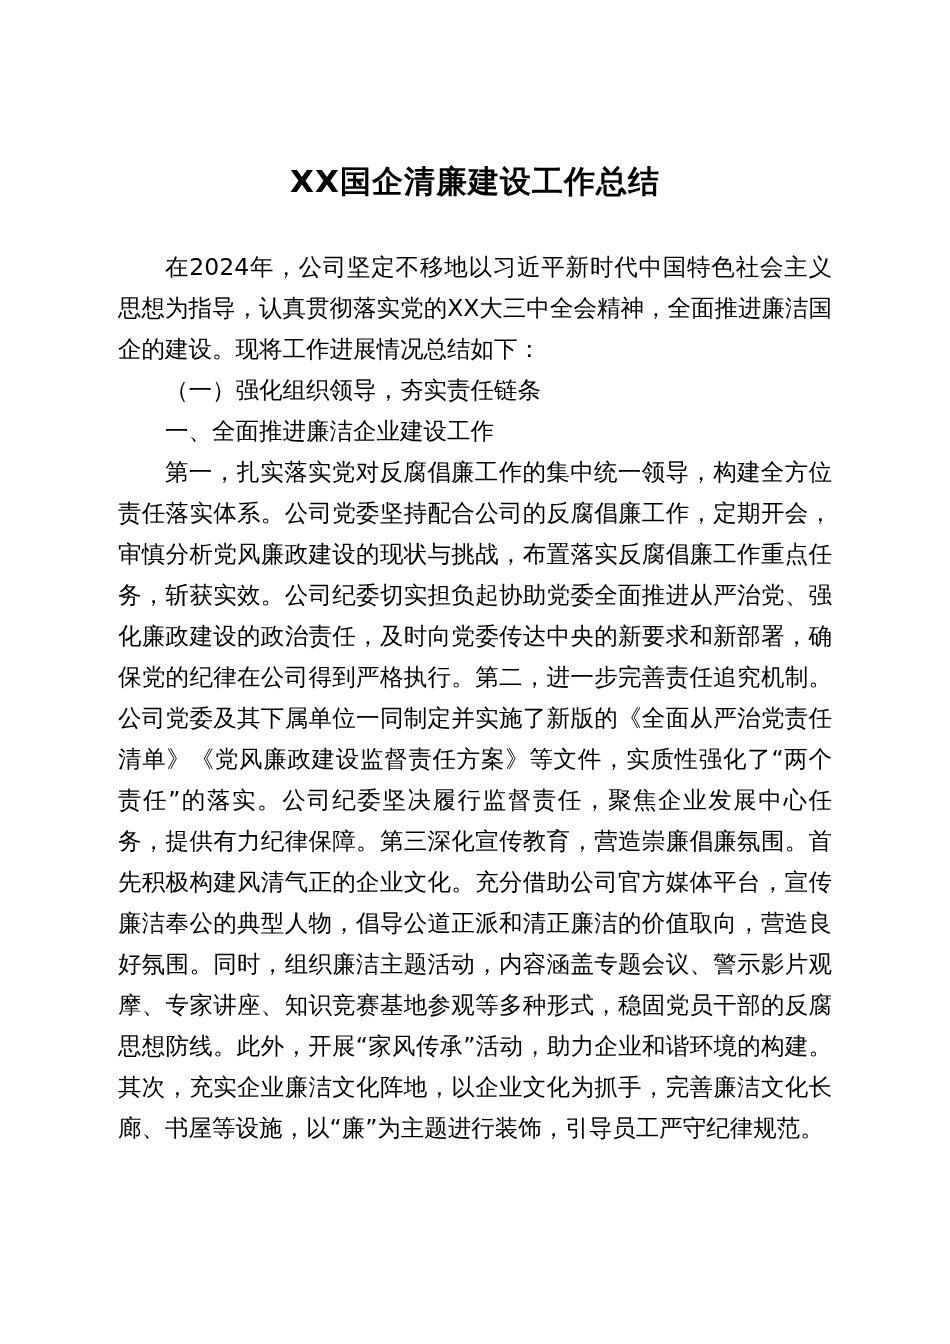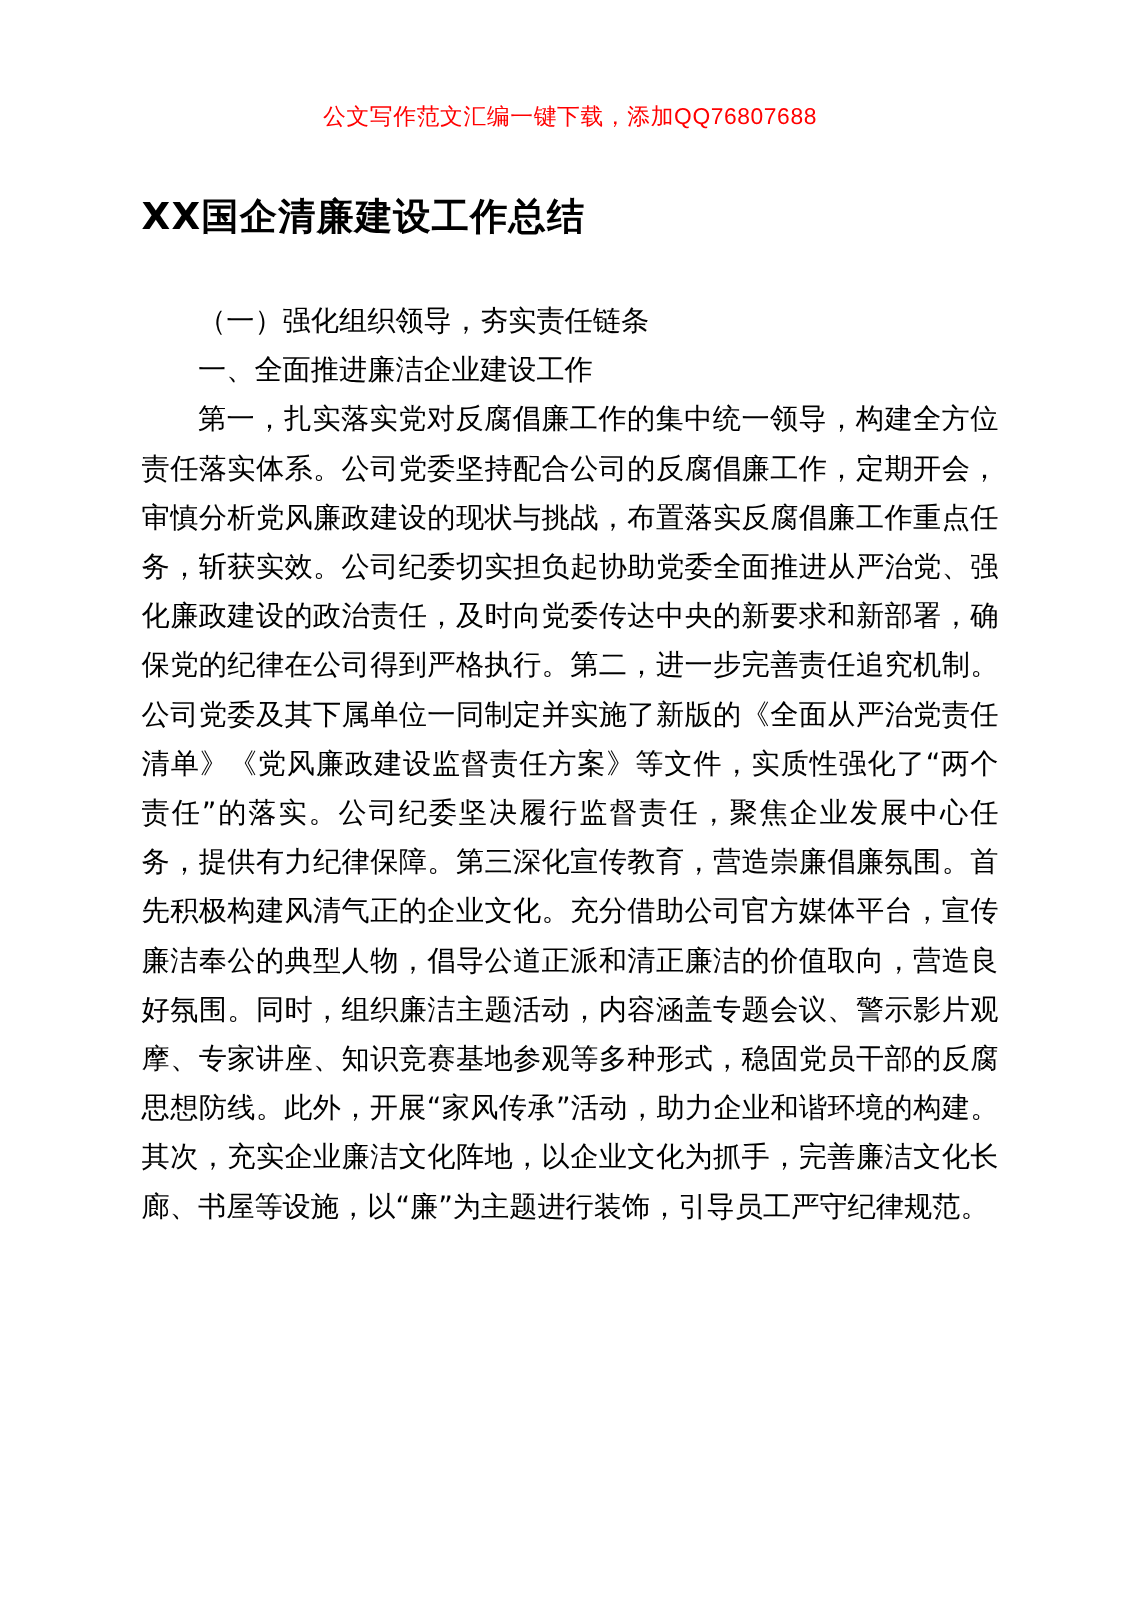--- a/index.html
+++ b/index.html
@@ -34,21 +34,21 @@
     letter-spacing: 0.5px;
     white-space: nowrap;
   }
   .doc-body {
     position: absolute;
     top: 160px;
     left: 118px;
     width: 714px;
   }
   .doc-title {
-    text-align: left;
+    text-align: center;
     font-family: "DejaVu Sans", "Liberation Sans", sans-serif;
     font-weight: bold;
     font-size: 31px;
     letter-spacing: 1px;
     margin: 0 0 44px 0;
     line-height: 1.4;
   }
   .para {
     font-family: "DejaVu Sans", "Liberation Sans", sans-serif;
     font-size: 23.5px;
@@ -61,26 +61,26 @@
   }
   .para + .para {
     margin-top: 0;
   }
 </style>
 </head>
 <body>
 
 <div class="page">
 
-  <div class="watermark">公文写作范文汇编一键下载，添加QQ76807688</div>
 
   <div class="doc-body">
 
     <h1 class="doc-title">XX国企清廉建设工作总结</h1>
 
+    <p class="para">在2024年，公司坚定不移地以习近平新时代中国特色社会主义思想为指导，认真贯彻落实党的XX大三中全会精神，全面推进廉洁国企的建设。现将工作进展情况总结如下：</p>
 
     <p class="para">（一）强化组织领导，夯实责任链条</p>
 
     <p class="para">一、全面推进廉洁企业建设工作</p>
 
     <p class="para">第一，扎实落实党对反腐倡廉工作的集中统一领导，构建全方位责任落实体系。公司党委坚持配合公司的反腐倡廉工作，定期开会，审慎分析党风廉政建设的现状与挑战，布置落实反腐倡廉工作重点任务，斩获实效。公司纪委切实担负起协助党委全面推进从严治党、强化廉政建设的政治责任，及时向党委传达中央的新要求和新部署，确保党的纪律在公司得到严格执行。第二，进一步完善责任追究机制。公司党委及其下属单位一同制定并实施了新版的《全面从严治党责任清单》《党风廉政建设监督责任方案》等文件，实质性强化了“两个责任”的落实。公司纪委坚决履行监督责任，聚焦企业发展中心任务，提供有力纪律保障。第三深化宣传教育，营造崇廉倡廉氛围。首先积极构建风清气正的企业文化。充分借助公司官方媒体平台，宣传廉洁奉公的典型人物，倡导公道正派和清正廉洁的价值取向，营造良好氛围。同时，组织廉洁主题活动，内容涵盖专题会议、警示影片观摩、专家讲座、知识竞赛基地参观等多种形式，稳固党员干部的反腐思想防线。此外，开展“家风传承”活动，助力企业和谐环境的构建。其次，充实企业廉洁文化阵地，以企业文化为抓手，完善廉洁文化长廊、书屋等设施，以“廉”为主题进行装饰，引导员工严守纪律规范。</p>
 
   </div>
 </div>
 

